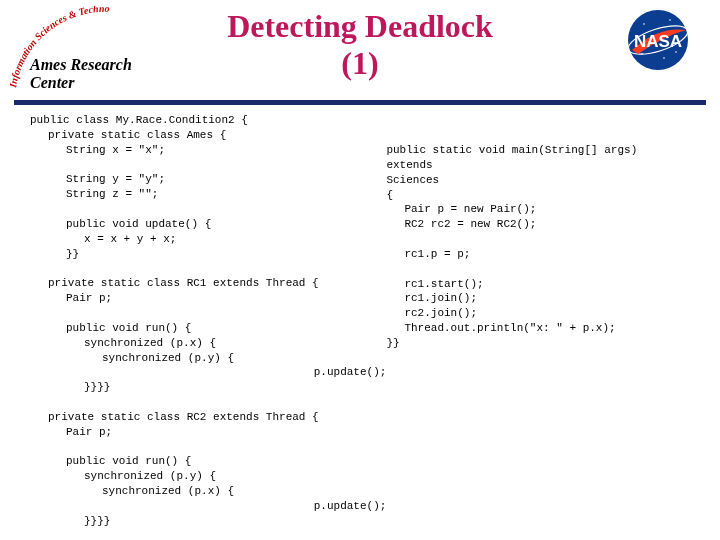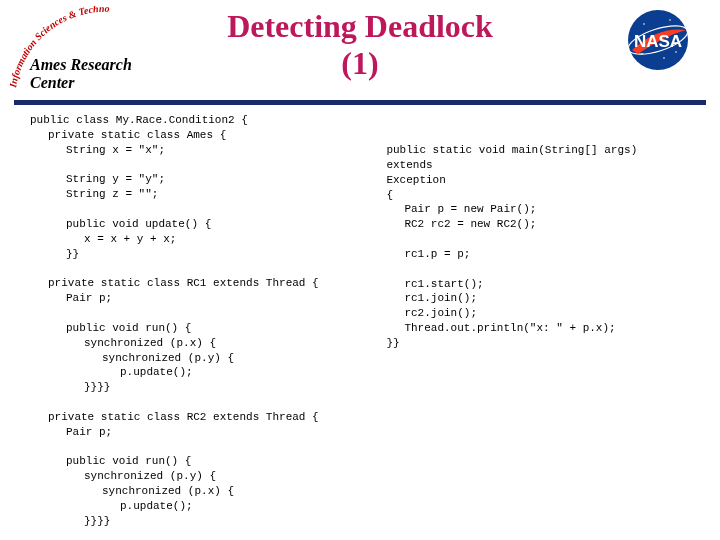--- a/index.html
+++ b/index.html
@@ -59,21 +59,21 @@
     line-height: 1.35;
     color: #000;
   }
   .col-left { flex: 0 0 54%; }
   .col-right { flex: 0 0 46%; padding-top: 30px; }
   .kw { font-weight: normal; }
   .ind1 { padding-left: 18px; }
   .ind2 { padding-left: 36px; }
   .ind3 { padding-left: 54px; }
   .ind4 { padding-left: 72px; }
-  .ind5 { padding-left: 90px; }
+  .ind5 { padding-left: 90px; text-align: right; }
 </style>
 </head>
 <body>
 
 <div class="header">
   <div class="logo-left">
     <svg width="160" height="88" viewBox="0 0 160 88">
       <defs>
         <path id="arcpath" d="M 6 82 A 90 90 0 0 1 100 6" fill="none"></path>
       </defs>
@@ -131,21 +131,21 @@
     <div>&nbsp;</div>
     <div class="ind2"><span class="kw">public void </span><span>run() {</span></div>
     <div class="ind3"><span class="kw">synchronized </span><span>(p.y) {</span></div>
     <div class="ind4"><span class="kw">synchronized </span><span>(p.x) {</span></div>
     <div class="ind5"><span>p.update();</span></div>
     <div class="ind3"><span>}}}}</span></div>
   </div>
 
   <div class="col-right">
     <div><span class="kw">public static void </span><span>main(String[] args) </span><span class="kw">extends</span></div>
-    <div><span>Exception</span></div>
+    <div><span>Sciences</span></div>
     <div><span>{</span></div>
     <div class="ind1"><span>Pair p = </span><span class="kw">new </span><span>Pair();</span></div>
     <div class="ind1"><span>RC2 rc2 = </span><span class="kw">new </span><span>RC2();</span></div>
     <div>&nbsp;</div>
     <div class="ind1"><span>rc1.p = p;</span></div>
     <div>&nbsp;</div>
     <div class="ind1"><span>rc1.start();</span></div>
     <div class="ind1"><span>rc1.join();</span></div>
     <div class="ind1"><span>rc2.join();</span></div>
     <div class="ind1"><span>Thread.</span><span style="">out</span><span>.println("x: " + p.x);</span></div>

